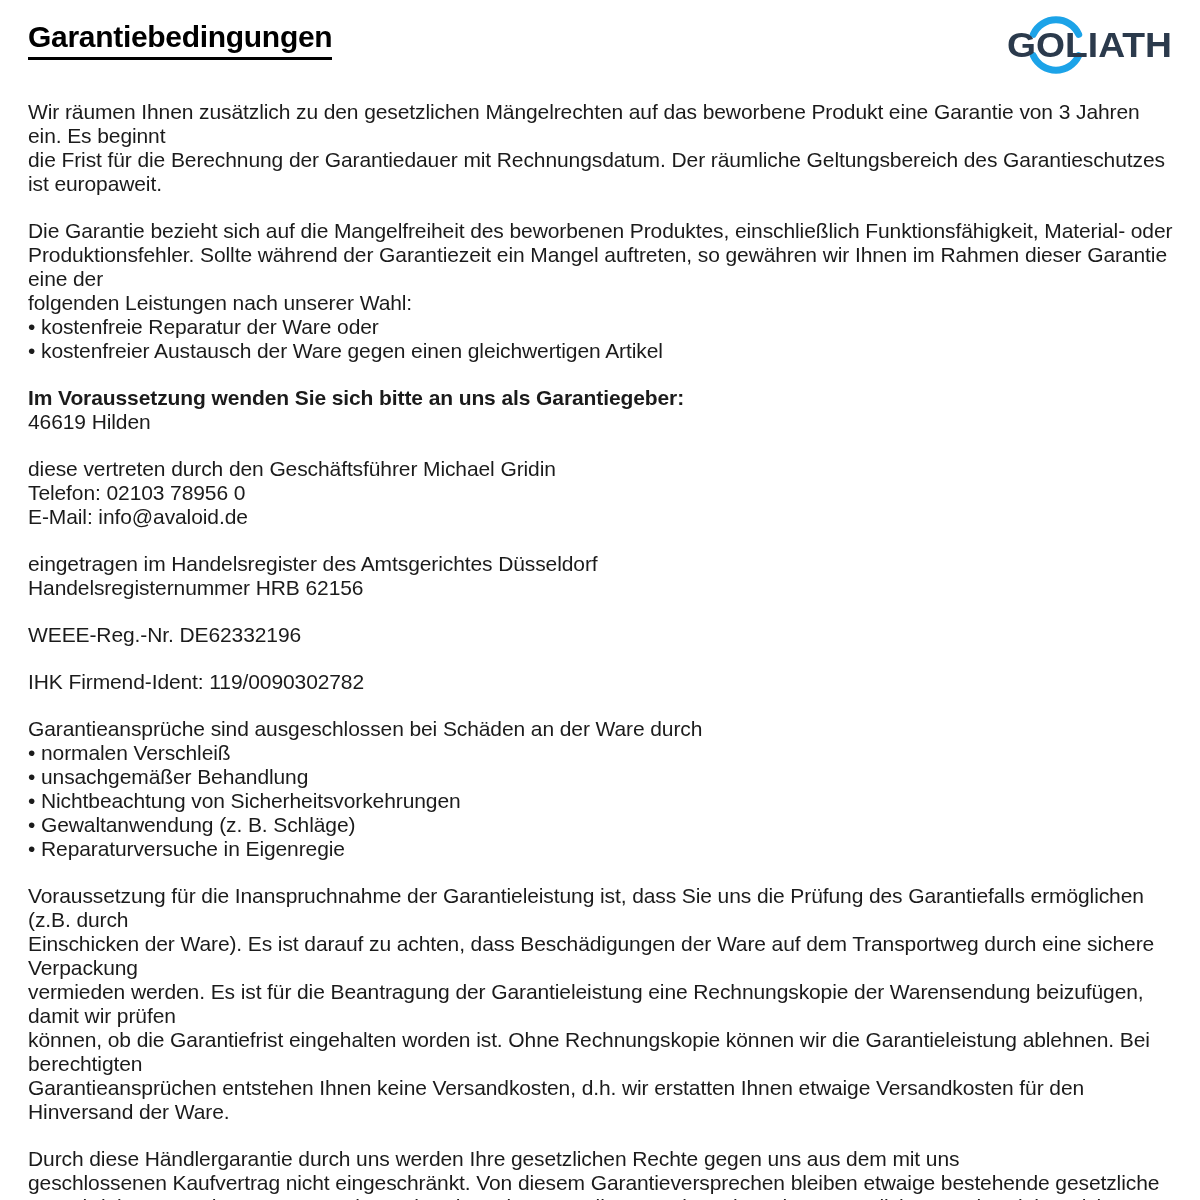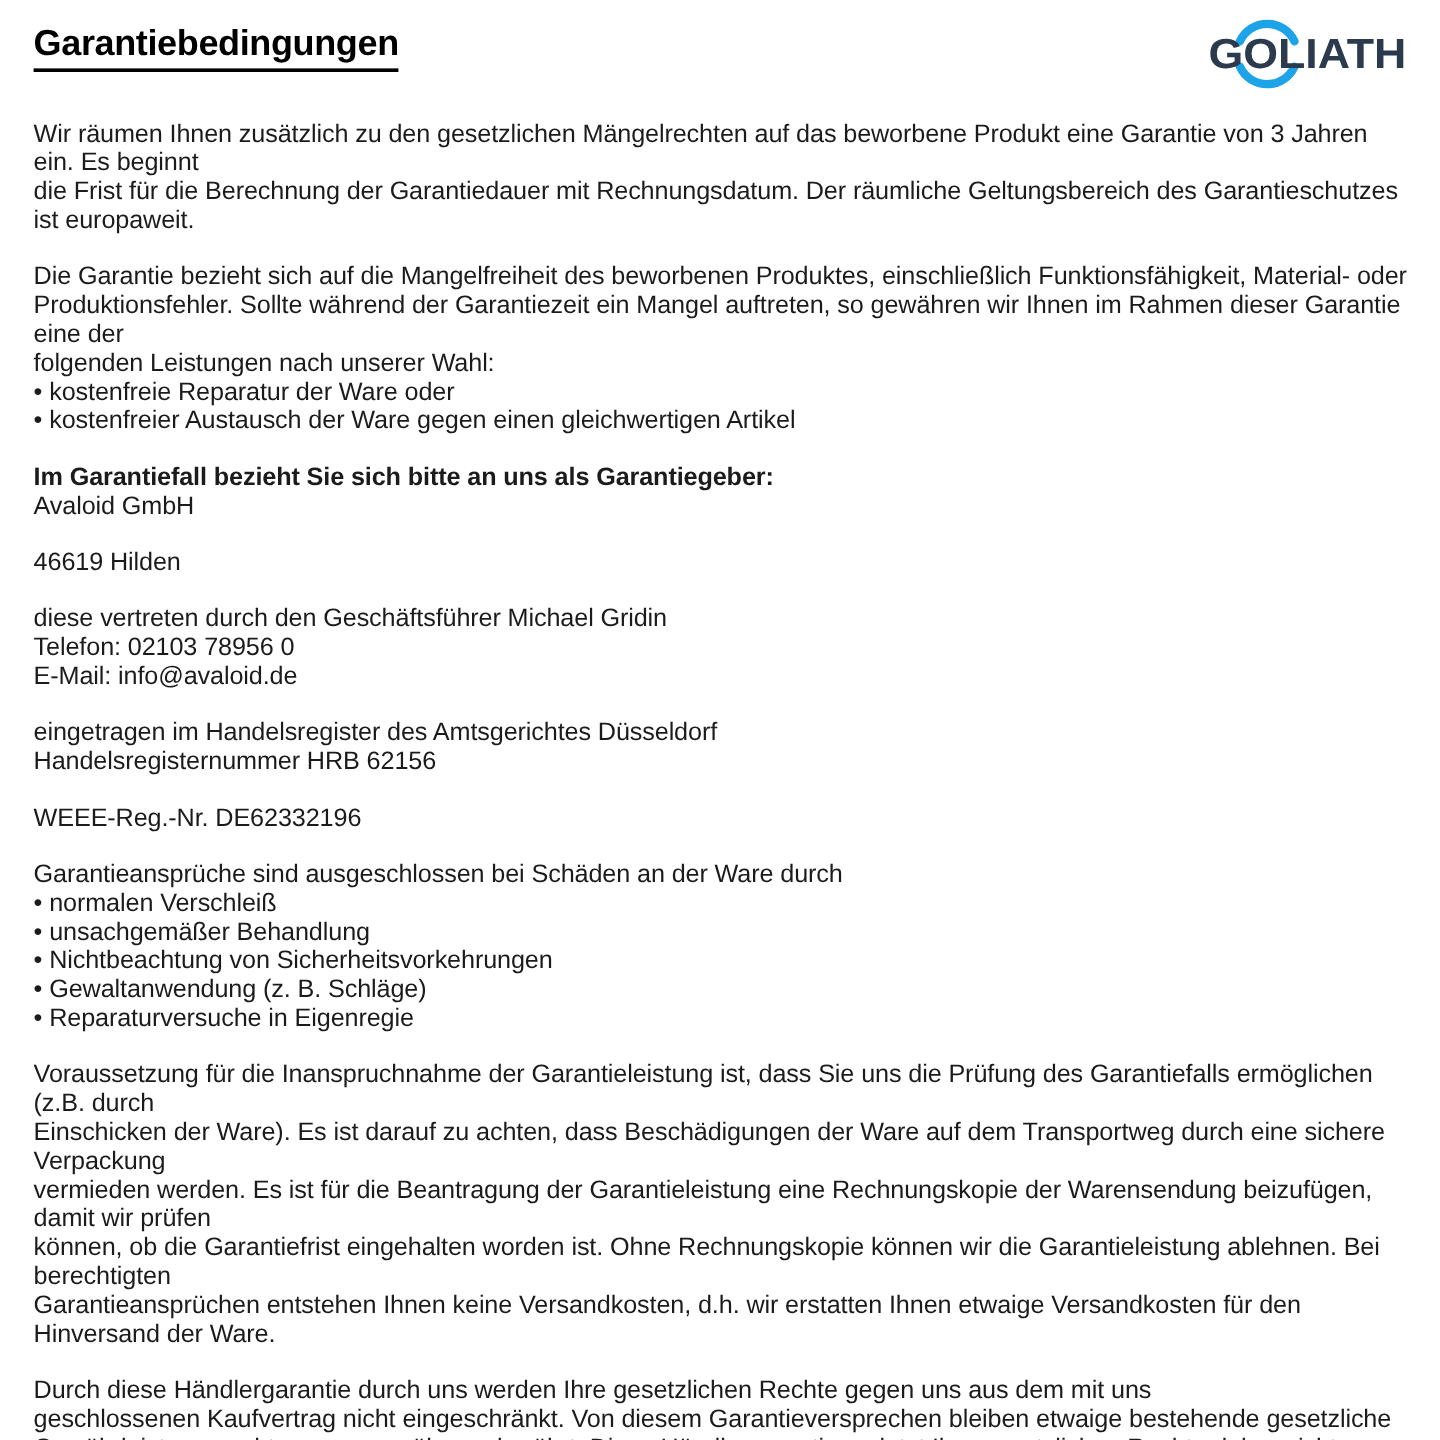--- a/index.html
+++ b/index.html
@@ -71,37 +71,37 @@
 
   <div class="block">Wir räumen Ihnen zusätzlich zu den gesetzlichen Mängelrechten auf das beworbene Produkt eine Garantie von 3 Jahren ein. Es beginnt
 die Frist für die Berechnung der Garantiedauer mit Rechnungsdatum. Der räumliche Geltungsbereich des Garantieschutzes ist europaweit.</div>
 
   <div class="block">Die Garantie bezieht sich auf die Mangelfreiheit des beworbenen Produktes, einschließlich Funktionsfähigkeit, Material- oder
 Produktionsfehler. Sollte während der Garantiezeit ein Mangel auftreten, so gewähren wir Ihnen im Rahmen dieser Garantie eine der
 folgenden Leistungen nach unserer Wahl:
 • kostenfreie Reparatur der Ware oder
 • kostenfreier Austausch der Ware gegen einen gleichwertigen Artikel</div>
 
-  <div class="block bold">Im Garantiefall bezieht Sie sich bitte an uns als Garantiegeber:</div>
+  <div class="block bold">Im Voraussetzung wenden Sie sich bitte an uns als Garantiegeber:</div>
 
-  <div class="block">Avaloid GmbH</div>
 
 
   <div class="block">46619 Hilden</div>
 
   <div class="block">diese vertreten durch den Geschäftsführer Michael Gridin
 Telefon: 02103 78956 0
 E-Mail: info@avaloid.de</div>
 
   <div class="block">eingetragen im Handelsregister des Amtsgerichtes Düsseldorf
 Handelsregisternummer HRB 62156</div>
 
 
   <div class="block">WEEE-Reg.-Nr. DE62332196</div>
 
+  <div class="block">IHK Firmend-Ident: 119/0090302782</div>
 
   <div class="block">Garantieansprüche sind ausgeschlossen bei Schäden an der Ware durch
 • normalen Verschleiß
 • unsachgemäßer Behandlung
 • Nichtbeachtung von Sicherheitsvorkehrungen
 • Gewaltanwendung (z. B. Schläge)
 • Reparaturversuche in Eigenregie</div>
 
   <div class="block">Voraussetzung für die Inanspruchnahme der Garantieleistung ist, dass Sie uns die Prüfung des Garantiefalls ermöglichen (z.B. durch
 Einschicken der Ware). Es ist darauf zu achten, dass Beschädigungen der Ware auf dem Transportweg durch eine sichere Verpackung

